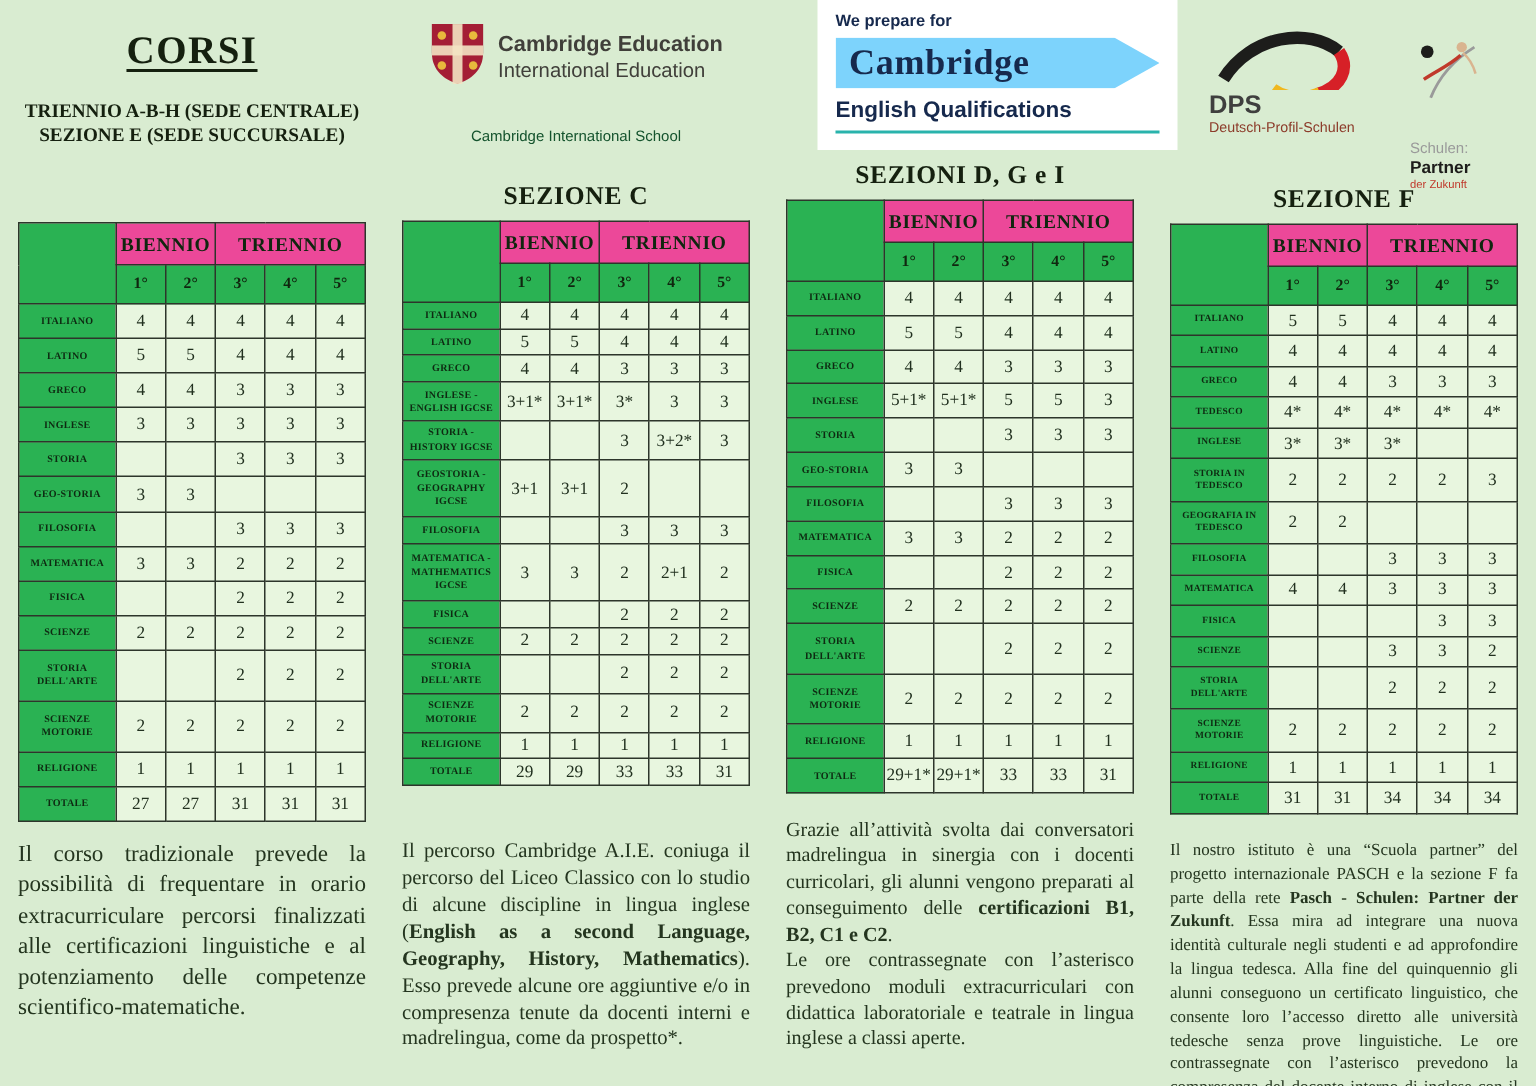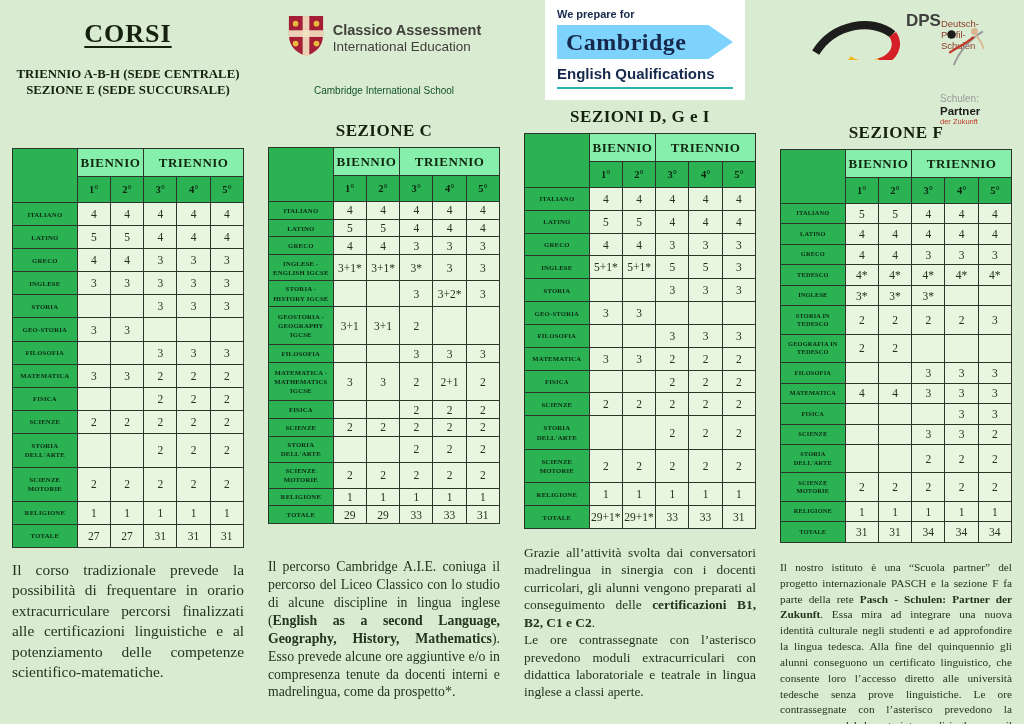--- a/index.html
+++ b/index.html
@@ -28,52 +28,52 @@
 
   
   .aie { margin-top:14px; display:flex; align-items:center; justify-content:center; gap:8px; }
   .aie-text { font-family:"Liberation Sans", sans-serif; color:#403f3a; line-height:1.15; }
   .aie-l1 { font-weight:bold; font-size:14.5px; }
   .aie-l2 { font-size:13.5px; }
   .aie-school { margin-top:23px; text-align:center; font-family:"Liberation Sans", sans-serif;
                 font-size:10px; color:#14532d; }
 
   
-  .celbox { width:200px; height:100px; background:#ffffff; margin-left:21px;
+  .celbox { width:240px; height:100px; background:#ffffff; margin-left:21px;
             padding:8px 12px 0 12px; }
   .ceq-prep { font-family:"Liberation Sans", sans-serif; font-weight:bold; font-size:11px; color:#16294d; }
   .ceq-arrow { margin-top:5px; height:34px; background:#7dd3fc; display:flex; align-items:center;
                padding-left:9px; clip-path:polygon(0 0, 86% 0, 100% 50%, 86% 100%, 0 100%); }
   .ceq-arrow span { font-weight:bold; font-size:24px; color:#16294d; letter-spacing:.5px; }
   .ceq-sub { margin-top:6px; font-family:"Liberation Sans", sans-serif; font-weight:bold;
              font-size:15px; color:#16294d; }
   .ceq-line { height:2px; background:#29b3ac; margin-top:5px; }
 
   
   .de-logos { display:flex; align-items:flex-start; justify-content:center; gap:16px; margin-top:16px; }
-  .dps { display:flex; flex-direction:row; align-items:flex-start; width:118px; }
+  .dps { display:flex; flex-direction:column; align-items:flex-start; width:118px; }
   .dps-abbr { font-family:"Liberation Sans", sans-serif; font-weight:bold; font-size:17px;
               color:#3f3f3e; line-height:1; margin-top:-4px; }
   .dps-name { font-family:"Liberation Sans", sans-serif; font-size:9.5px; color:#8c3b2a; margin-top:2px; }
   .schulen { display:flex; align-items:flex-start; gap:3px; margin-top:6px;flex-direction:column; }
   .sch-text { font-family:"Liberation Sans", sans-serif; line-height:1.15; margin-top:16px; }
   .sch-l1 { color:#9a9a9a; font-size:10px; }
   .sch-l2 { color:#1d1d1b; font-weight:bold; font-size:11.5px; }
   .sch-l3 { color:#c0392b; font-weight:normal; font-size:7.5px; }
 
   
   .tbl { width:232px; }
   .t1 { height:400px; }
   .t2 { height:377px; }
   .t3 { height:396px; }
   .t4 { height:394px; }
   .tbl table { width:100%; height:100%; border-collapse:collapse; table-layout:fixed;
                border:1.5px solid #2d352b; }
   .tbl th, .tbl td { border:1px solid #2d352b; padding:0; text-align:center; vertical-align:middle; }
-  .tbl th.grp { background:#86efac; font-size:13px; font-weight:bold; color:#10260f;
+  .tbl th.grp { background:#ec4899; font-size:13px; font-weight:bold; color:#10260f;
                 letter-spacing:.5px; height:28px; }
   .tbl th.yr  { background:#2ab253; font-size:10.5px; font-weight:bold; color:#10260f; height:26px; }
   .tbl th.lbl { background:#2ab253; font-size:6.7px; font-weight:bold; color:#0e2a12;
                 text-transform:uppercase; line-height:1.35; padding:0 2px; letter-spacing:.2px; width:28%; }
   .t4 th.lbl { font-size:6.3px; }
   .tbl td { background:#e8f6df; font-size:11.5px; color:#21301f; }
 
   
   .para p { margin:0; text-align:justify; color:#24351f; }
   .para .b { font-weight:bold; }
@@ -246,21 +246,21 @@
             <path d="M2,2 h36 v20 c0,13 -9,19 -18,22 c-9,-3 -18,-9 -18,-22 z" fill="#a41e35"></path>
             <rect x="16.5" y="2" width="7" height="42" fill="#f3e3c3" opacity="0.9"></rect>
             <rect x="2" y="17" width="36" height="7" fill="#f3e3c3" opacity="0.9"></rect>
             <circle cx="9" cy="10" r="3" fill="#e8b93c"></circle>
             <circle cx="31" cy="10" r="3" fill="#e8b93c"></circle>
             <circle cx="9" cy="31" r="3" fill="#e8b93c"></circle>
             <circle cx="31" cy="31" r="3" fill="#e8b93c"></circle>
           </svg>
         </span>
         <div class="aie-text">
-          <div class="aie-l1">Classico Assessment</div>
+          <div class="aie-l1">Cambridge Education</div>
           <div class="aie-l2">International Education</div>
         </div>
       </div>
       <div class="aie-school">Cambridge International School</div>
       <div class="sez-title">SEZIONE C</div>
     </div>
     <div class="tbl t2">
         <table>
           <thead>
             <tr>

